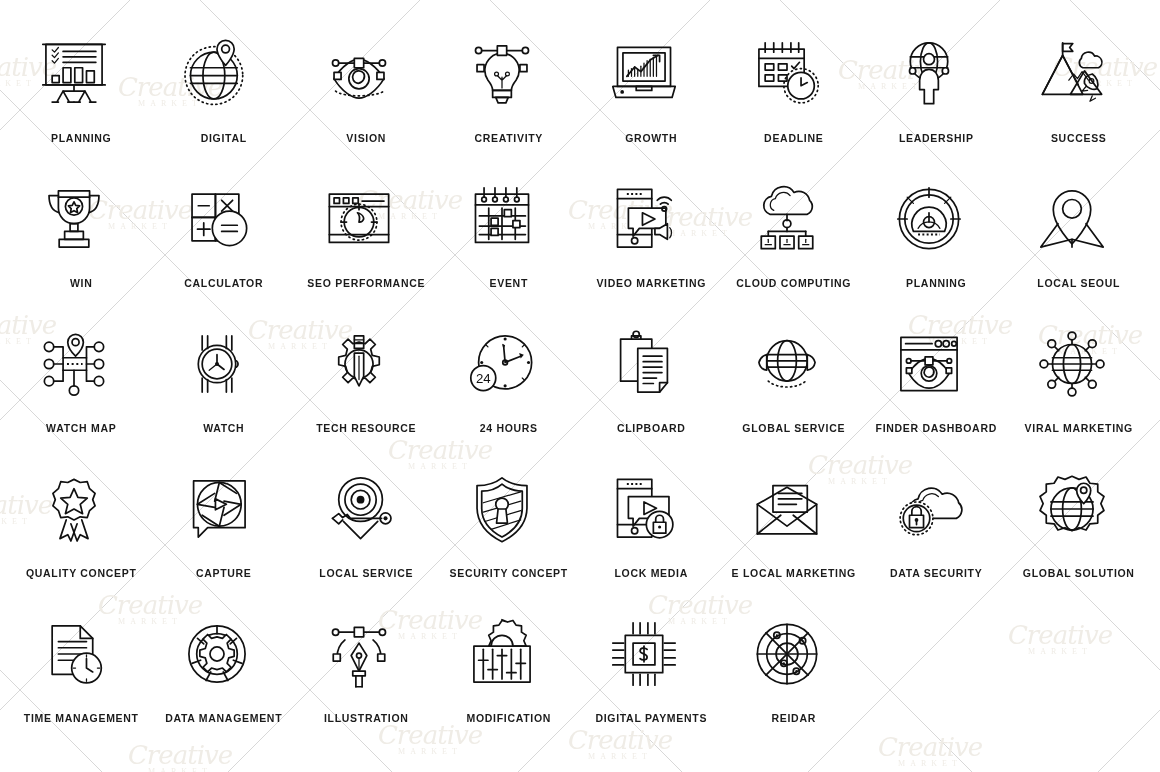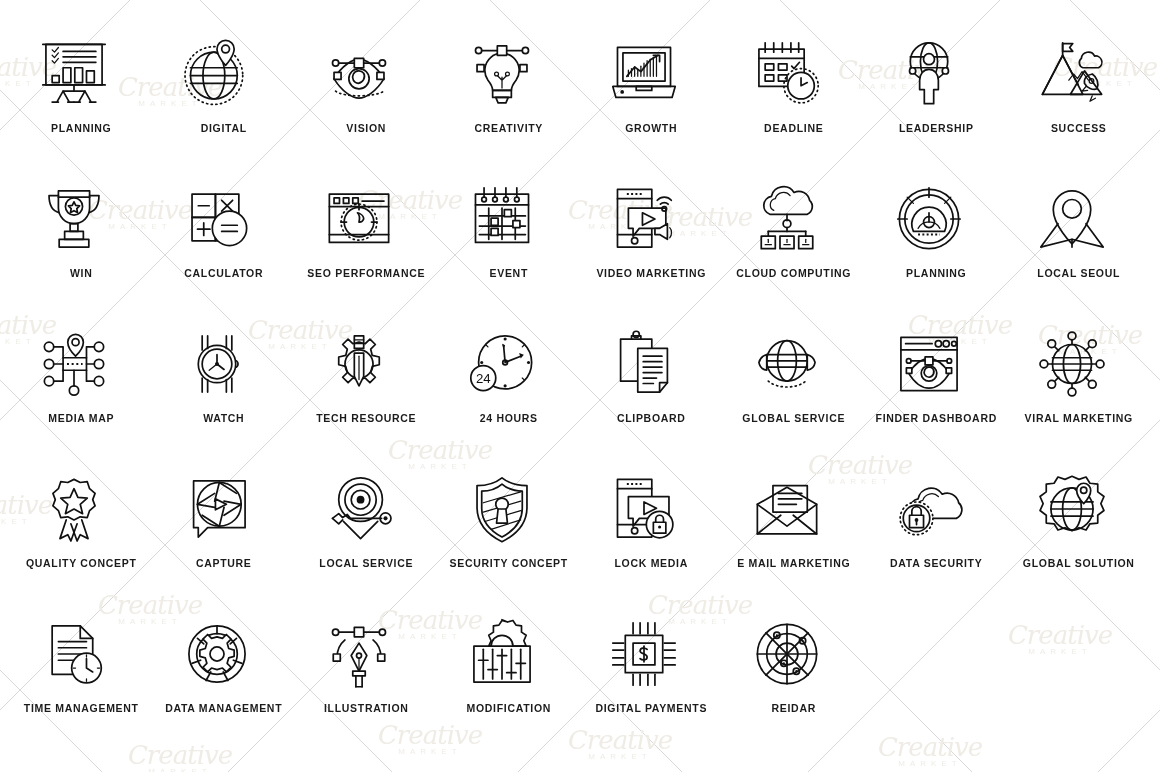--- a/index.html
+++ b/index.html
@@ -33,21 +33,21 @@
     position: absolute;
     color: #efece6;
     font-family: "DejaVu Serif", serif;
     font-style: italic;
     text-align: center;
     line-height: 1;
     user-select: none;
   }
   .wm-word .wm-main { display: block; font-size: 26px; letter-spacing: -1px; }
   .wm-word .wm-sub  { display: block; font-size: 8px; letter-spacing: 5px;
-                      font-style: normal; font-family: Liberation Sans, sans-serif; }
+                      font-style: normal; font-family: Liberation Serif, serif; }
 
   
   #icon-grid {
     position: relative;
     z-index: 3;
     display: grid;
     grid-template-columns: repeat(8, 1fr);
     grid-template-rows: repeat(5, 145px);
     padding: 28px 10px 0 10px;
   }
@@ -59,21 +59,21 @@
   }
   .icon-art {
     width: 92px;
     height: 92px;
     display: flex;
     align-items: center;
     justify-content: flex-start;
   }
   .icon-art svg { display: block; }
   .icon-label {
-    margin-top: 2px;
+    margin-top: 12px;
     font-size: 10.5px;
     font-weight: bold;
     letter-spacing: 0.7px;
     color: #1b1b1b;
     text-align: right;
     white-space: nowrap;
     font-family: "Liberation Sans", sans-serif;
   }
 </style>
 </head>
@@ -530,21 +530,21 @@
    <circle cx="50" cy="84" r="6" fill="none" stroke="#111" stroke-width="2.2" stroke-linecap="round" stroke-linejoin="round"></circle>
    <path d="M24 28 h12 v14" fill="none" stroke="#111" stroke-width="2.2" stroke-linecap="round" stroke-linejoin="round"></path>
    <path d="M24 50 h12" fill="none" stroke="#111" stroke-width="2.2" stroke-linecap="round" stroke-linejoin="round"></path>
    <path d="M24 72 h12 v-14" fill="none" stroke="#111" stroke-width="2.2" stroke-linecap="round" stroke-linejoin="round"></path>
    <path d="M76 28 h-10 v14" fill="none" stroke="#111" stroke-width="2.2" stroke-linecap="round" stroke-linejoin="round"></path>
    <path d="M76 50 h-10" fill="none" stroke="#111" stroke-width="2.2" stroke-linecap="round" stroke-linejoin="round"></path>
    <path d="M76 72 h-10 v-14" fill="none" stroke="#111" stroke-width="2.2" stroke-linecap="round" stroke-linejoin="round"></path>
    <path d="M50 58 v20" fill="none" stroke="#111" stroke-width="2.2" stroke-linecap="round" stroke-linejoin="round"></path>
         </svg>
       </div>
-      <div class="icon-label">MEDIA MAP</div>
+      <div class="icon-label">WATCH MAP</div>
     </div>
     <div class="icon-cell">
       <div class="icon-art">
         <svg width="78" height="78" viewBox="0 0 100 100">
    <circle cx="50" cy="50" r="24" fill="none" stroke="#111" stroke-width="2.2" stroke-linecap="round" stroke-linejoin="round"></circle>
    <circle cx="50" cy="50" r="19" fill="none" stroke="#111" stroke-width="2.2" stroke-linecap="round" stroke-linejoin="round"></circle>
    <path d="M50 50 l0 -12 M50 50 l9 7" fill="none" stroke="#111" stroke-width="2.2" stroke-linecap="round" stroke-linejoin="round"></path>
    <path d="M50 50 l-10 8" fill="none" stroke="#111" stroke-width="1.6" stroke-linecap="round" stroke-linejoin="round"></path>
    <circle cx="50" cy="50" r="2.6" fill="#111" stroke="none"></circle>
    <path d="M75 46 a5 5 0 0 1 0 8" fill="none" stroke="#111" stroke-width="2.2" stroke-linecap="round" stroke-linejoin="round"></path>
@@ -755,21 +755,21 @@
         <svg width="78" height="78" viewBox="0 0 100 100">
    <rect x="32" y="20" width="44" height="34" fill="#fff" stroke="#111" stroke-width="2.2" stroke-linecap="round" stroke-linejoin="round"></rect>
    <line x1="39" y1="30" x2="69" y2="30" fill="none" stroke="#111" stroke-width="2.2" stroke-linecap="round" stroke-linejoin="round"></line>
    <line x1="39" y1="37" x2="69" y2="37" fill="none" stroke="#111" stroke-width="2.2" stroke-linecap="round" stroke-linejoin="round"></line>
    <line x1="39" y1="44" x2="62" y2="44" fill="none" stroke="#111" stroke-width="2.2" stroke-linecap="round" stroke-linejoin="round"></line>
    <path d="M12 44 l38 -22 l38 22 v38 h-76 z" fill="none" stroke="#111" stroke-width="2.2" stroke-linecap="round" stroke-linejoin="round"></path>
    <path d="M12 44 l38 28 l38 -28" fill="none" stroke="#111" stroke-width="2.2" stroke-linecap="round" stroke-linejoin="round"></path>
    <path d="M12 82 l30 -24 M88 82 l-30 -24" fill="none" stroke="#111" stroke-width="2.2" stroke-linecap="round" stroke-linejoin="round"></path>
         </svg>
       </div>
-      <div class="icon-label">E MAIL MARKETING</div>
+      <div class="icon-label">E LOCAL MARKETING</div>
     </div>
     <div class="icon-cell">
       <div class="icon-art">
         <svg width="78" height="78" viewBox="0 0 100 100">
    <path d="M34 62 a13 13 0 0 1 2 -25 a17 17 0 0 1 31 -6 a15 15 0 0 1 21 11 a12 12 0 0 1 -3 20 z" fill="none" stroke="#111" stroke-width="2.2" stroke-linecap="round" stroke-linejoin="round"></path>
    <path d="M40 56 a9 9 0 0 1 2 -17 a12 12 0 0 1 20 -5" fill="none" stroke="#111" stroke-width="1.6" stroke-linecap="round" stroke-linejoin="round"></path>
    <circle cx="34" cy="62" r="21" fill="#fff" stroke="#111" stroke-width="2.2" stroke-linecap="round" stroke-dasharray="1.5 4.5"></circle>
    <circle cx="34" cy="62" r="17" fill="#fff" stroke="#111" stroke-width="2.2" stroke-linecap="round" stroke-linejoin="round"></circle>
    <rect x="25" y="58" width="18" height="16" fill="none" stroke="#111" stroke-width="2.2" stroke-linecap="round" stroke-linejoin="round"></rect>
    <path d="M28 58 v-5 a6 6 0 0 1 12 0 v5" fill="none" stroke="#111" stroke-width="2.2" stroke-linecap="round" stroke-linejoin="round"></path>

